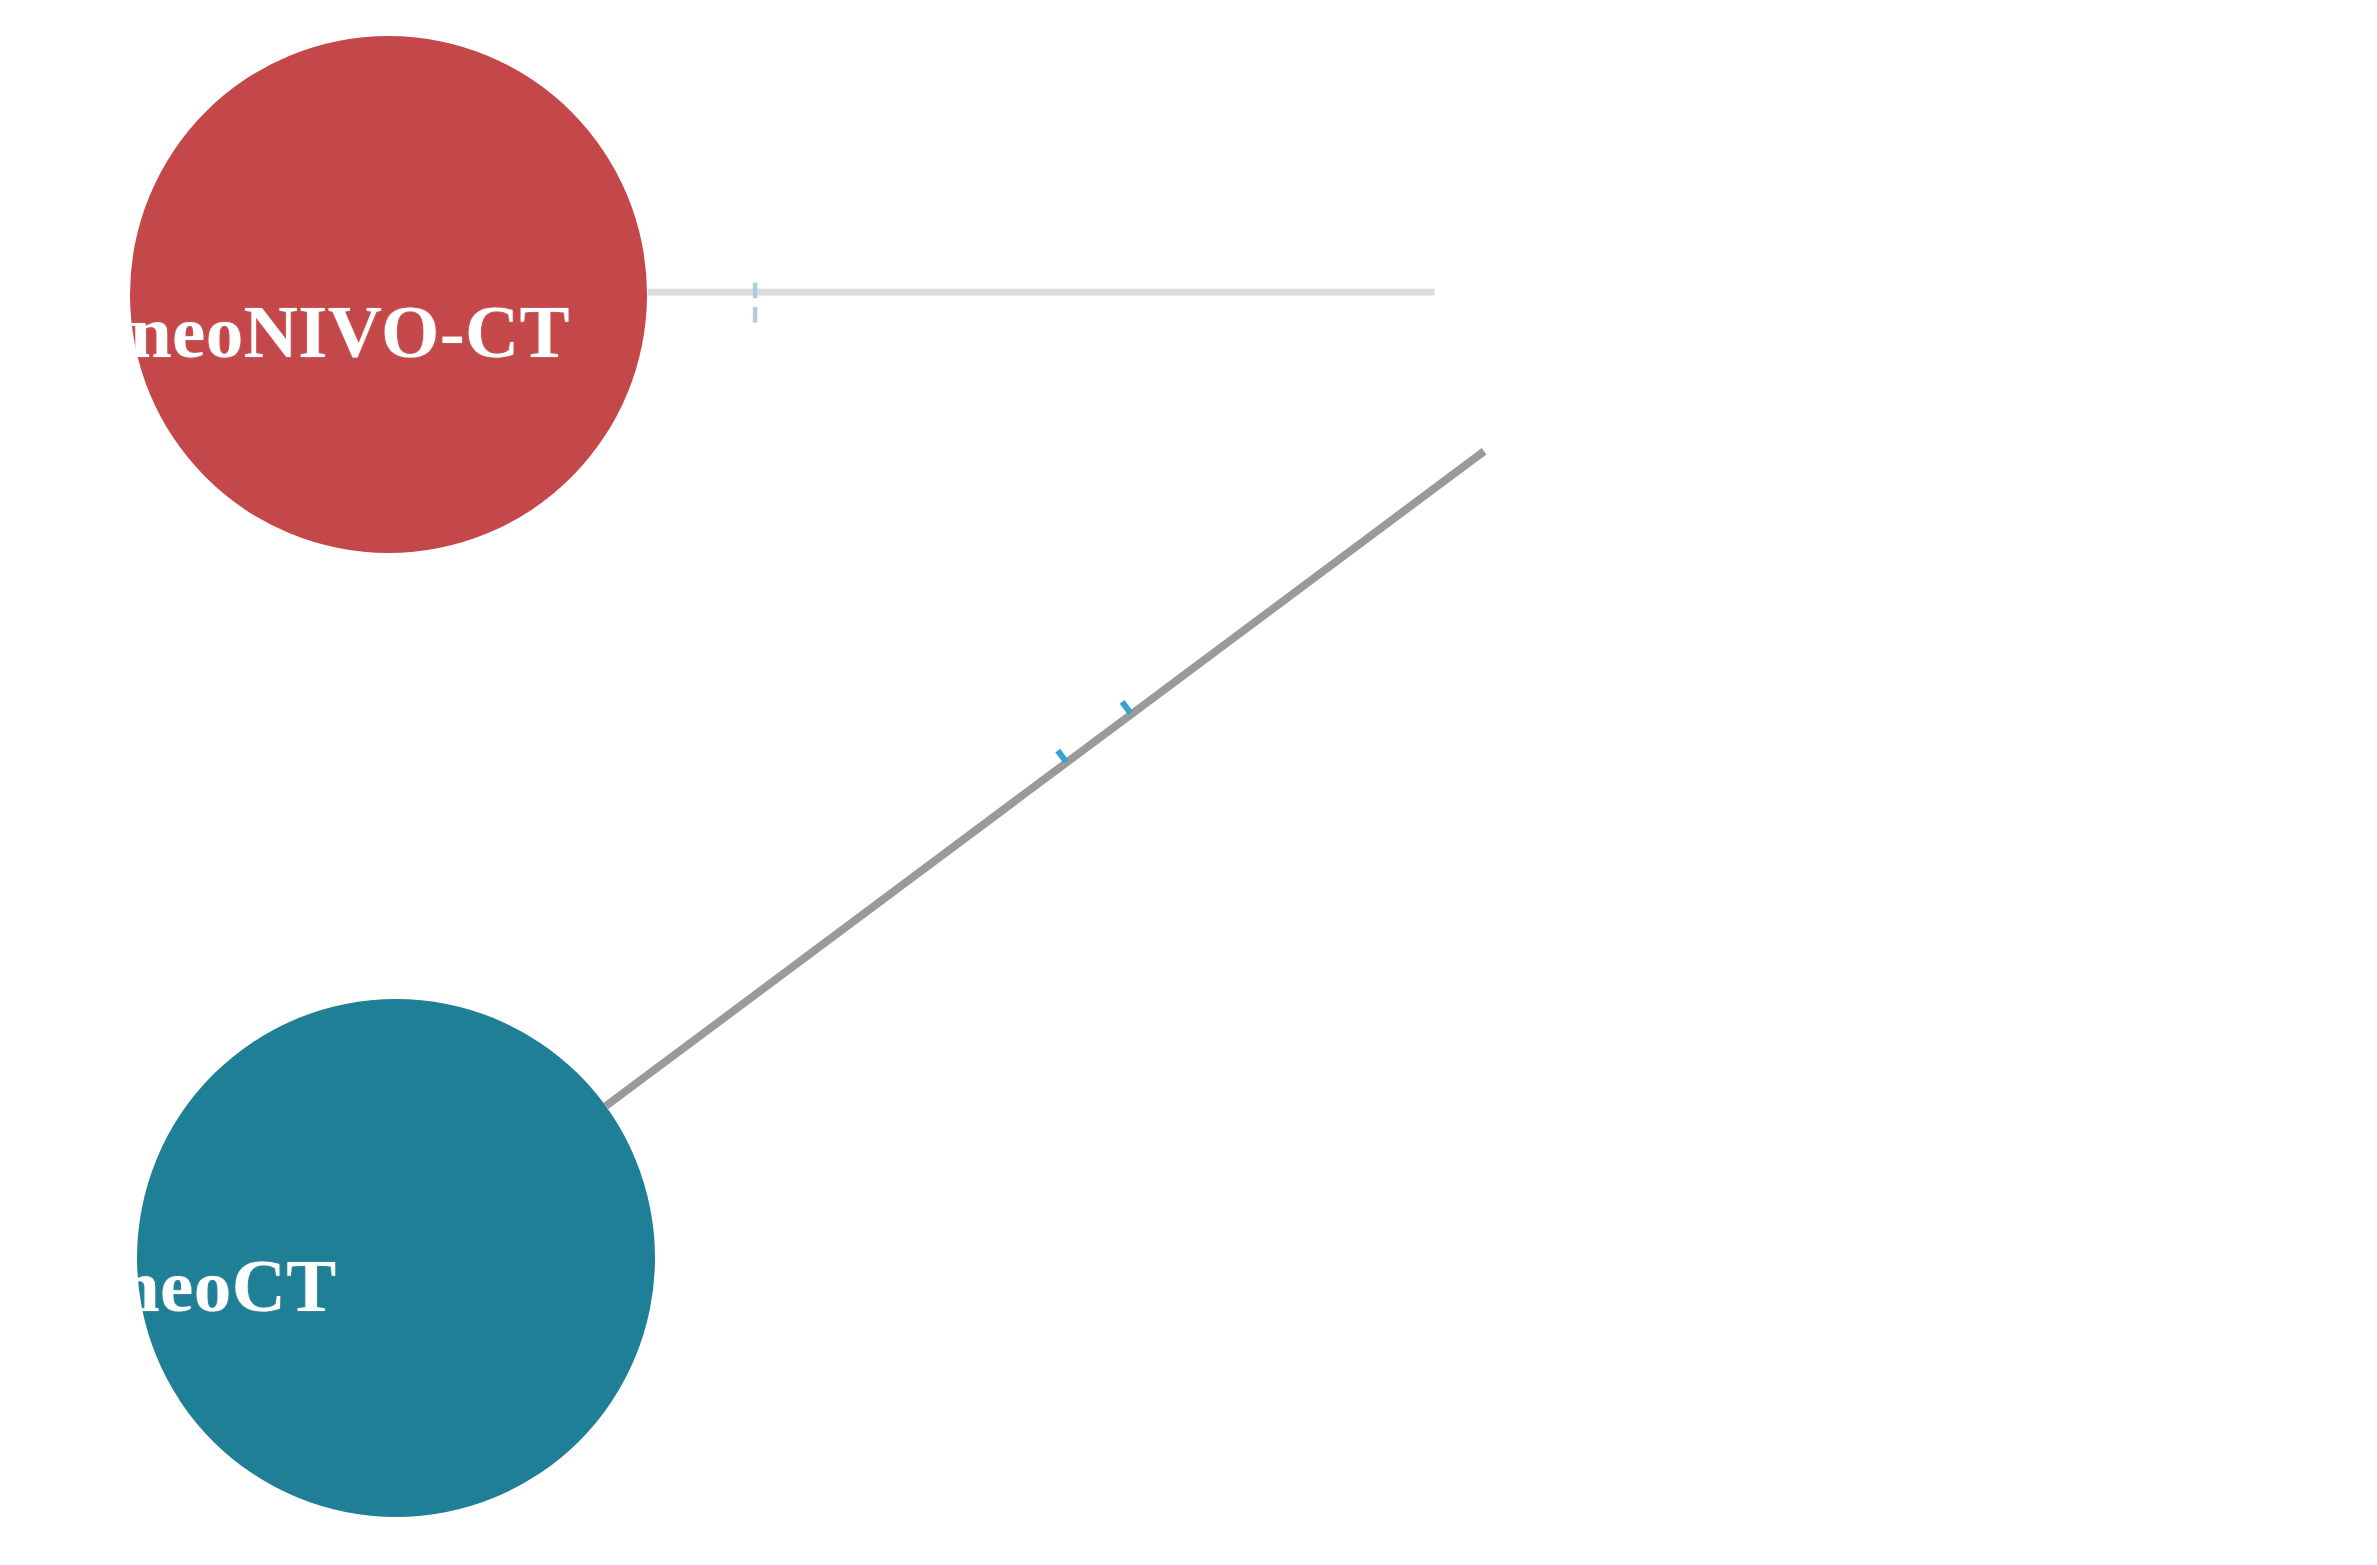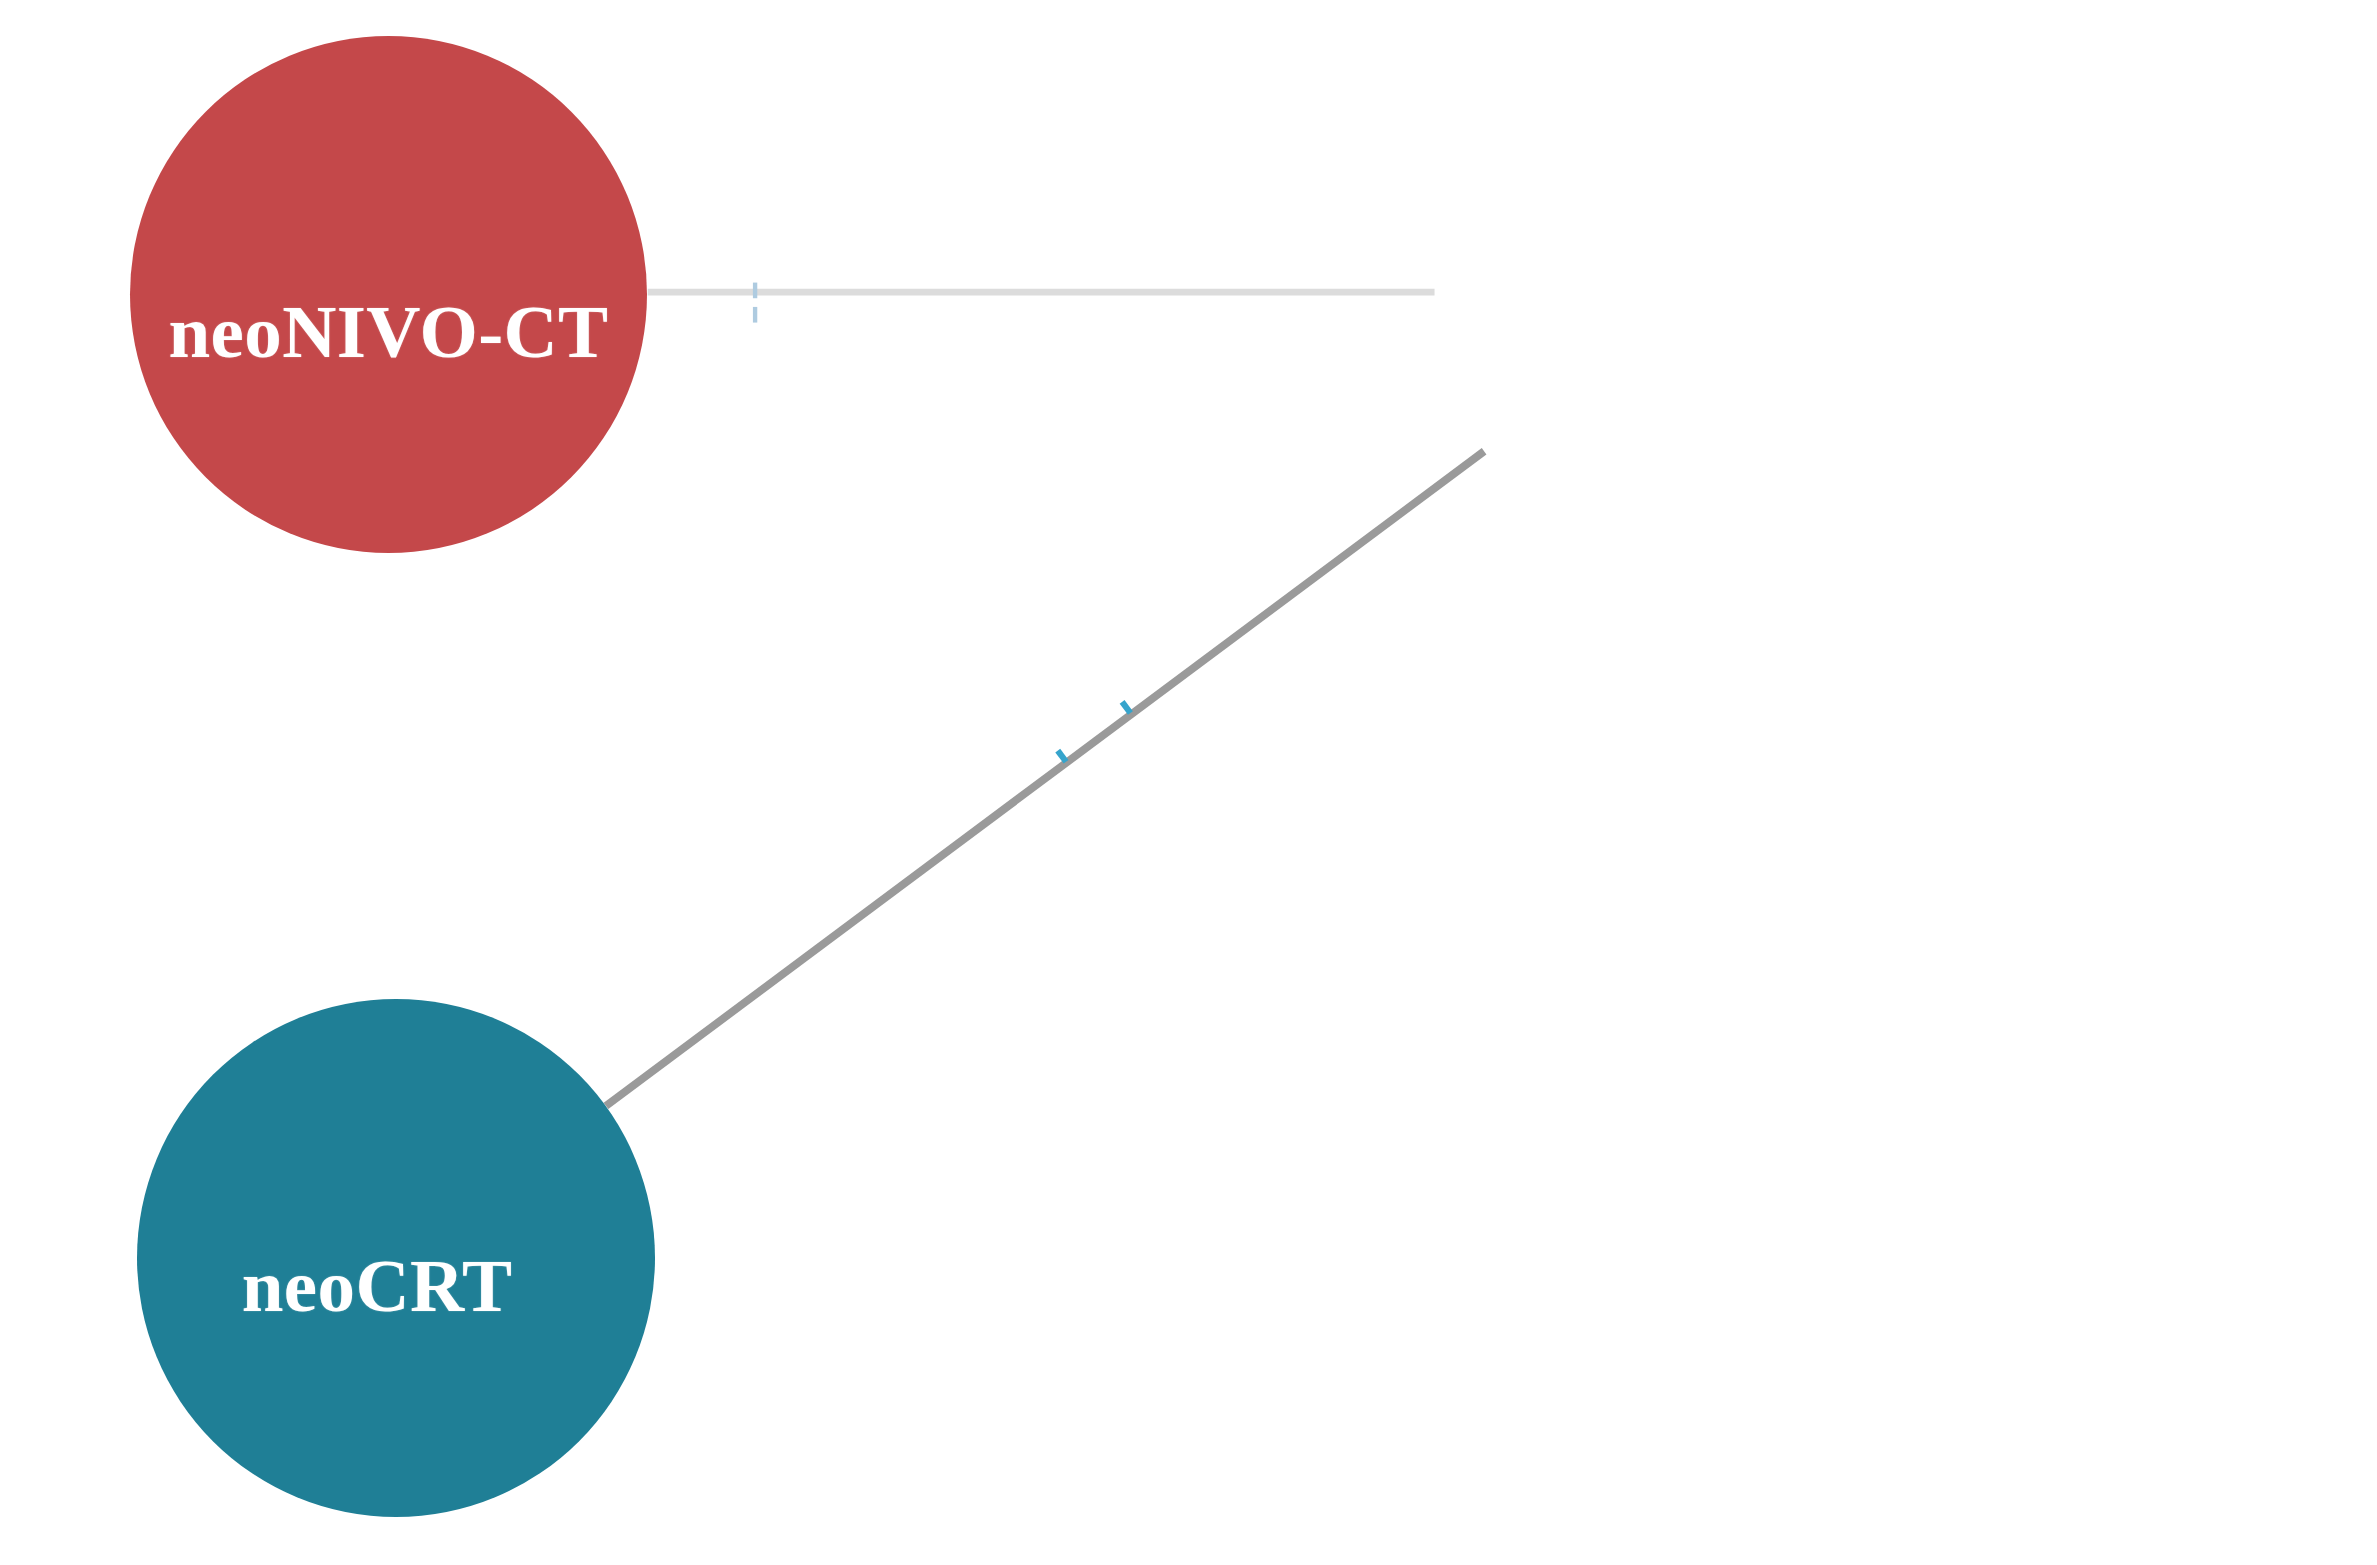--- a/index.html
+++ b/index.html
@@ -22,21 +22,20 @@
     left: 0;
     top: 0;
     width: 2377px;
     height: 1565px;
   }
   .node {
     position: absolute;
     border-radius: 50%;
     display: flex;
     align-items: center;
-    justify-content: center;
     box-sizing: border-box;
   }
   .node-label {
     color: #ffffff;
     font-weight: bold;
     font-family: "Liberation Serif", "DejaVu Serif", serif;
     letter-spacing: 0.4px;
     white-space: nowrap;
     text-shadow: 0 0 1.7px rgba(255,255,255,0.35);
     user-select: none;
@@ -80,17 +79,17 @@
     <rect x="1292" y="806" width="7" height="16" fill="#36a4cc" transform="rotate(-36.7 1295 814)"></rect>
     <rect x="1218" y="862" width="7" height="16" fill="#36a4cc" transform="rotate(-36.7 1221 870)"></rect>
   </svg>
 
   <div class="node" id="node-neonivoct" style="background: rgb(196, 72, 74); width: 517px; height: 517px; left: 130px; top: 36px;">
     <span class="node-label">neoNIVO-CT</span>
   </div>
 
 
   <div class="node" id="node-neocrt" style="background: rgb(31, 127, 150); width: 518px; height: 518px; left: 137px; top: 999px;">
-    <span class="node-label">neoCRT</span>
+    <span class="node-label">neoCT</span>
   </div>
 
 </div>
 
 
 </body></html>

